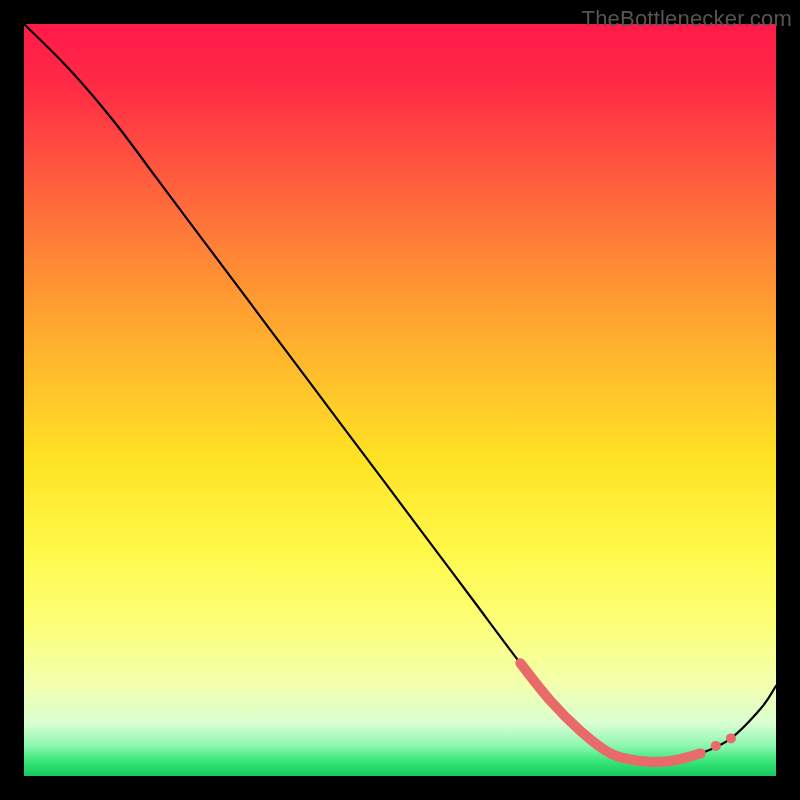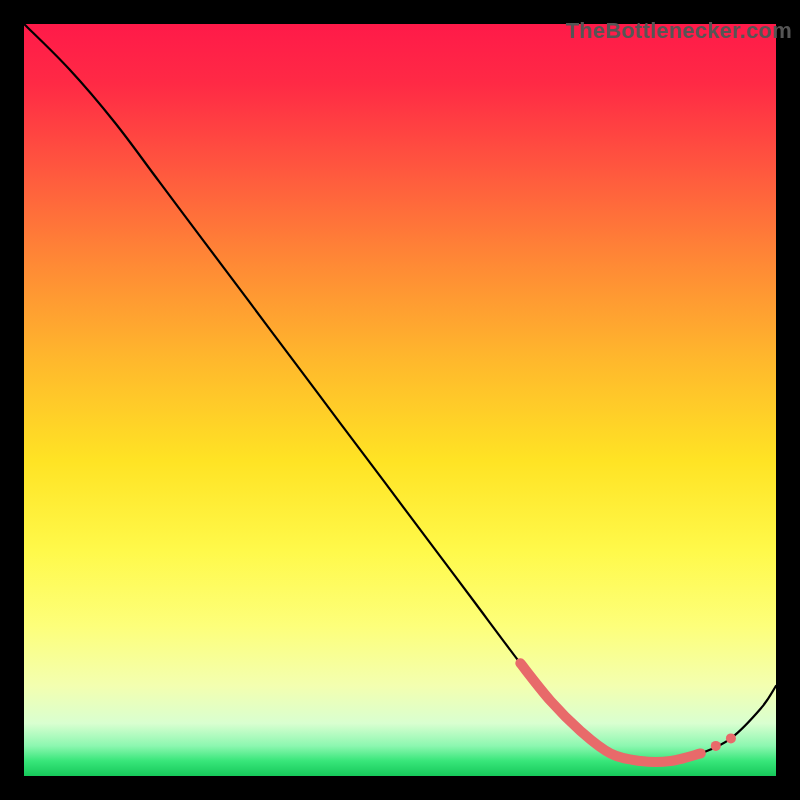--- a/index.html
+++ b/index.html
@@ -28,26 +28,26 @@
       #fdff7a 80%,
       #f3ffb0 88%,
       #d9ffd0 93%,
       #8cf7b0 96%,
       #38e67a 98%,
       #16c85a 100%
     );
   }
   .watermark {
     position: absolute;
-    top: 18px;
+    top: 6px;
     right: 8px;
     color: #555;
     font-size: 22px;
     letter-spacing: 0.2px;
-    font-weight: 700;
+    font-weight: 400;
   }
   svg.curve {
     position: absolute;
     left: 0;
     top: 0;
     width: 752px;
     height: 752px;
     overflow: visible;
   }
   .main-line {

